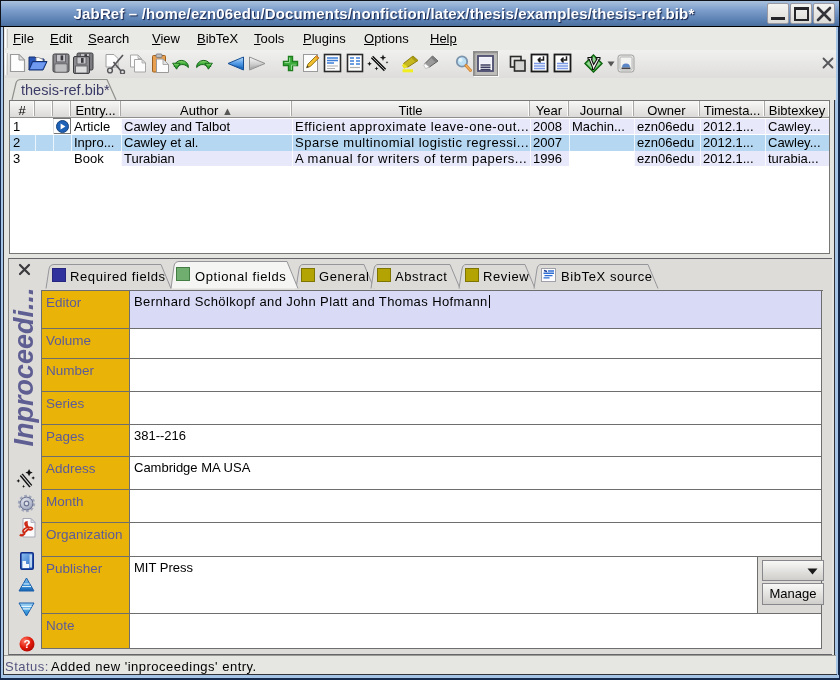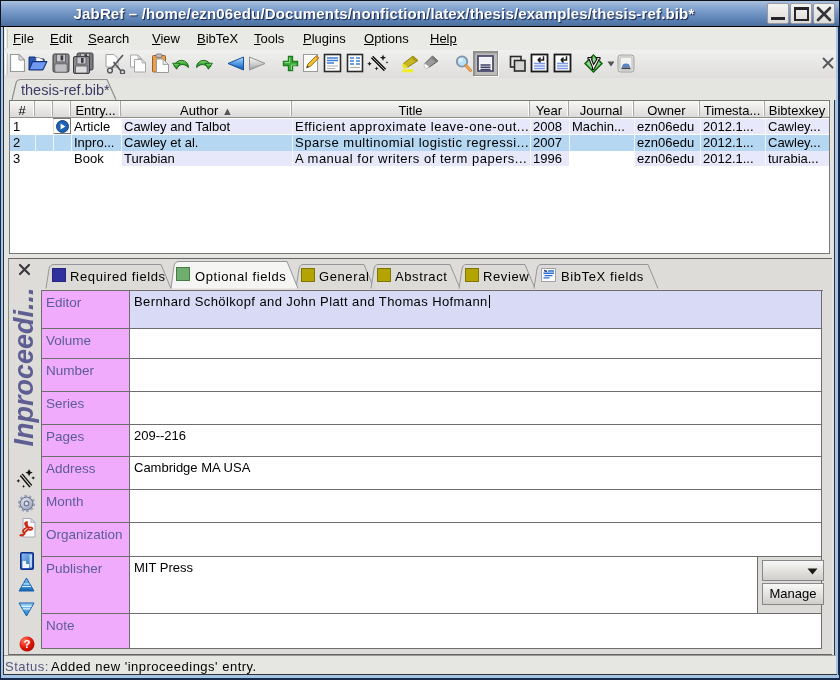--- a/index.html
+++ b/index.html
@@ -4,21 +4,21 @@
 <style>
   * { margin:0; padding:0; box-sizing:border-box; }
   html,body { width:840px; height:680px; overflow:hidden; }
   body { font-family:"Liberation Sans", sans-serif; position:relative; background:#e4e4e0; }
   .abs { position:absolute; }
   .hc { top:0; height:15px; padding-top:2px; line-height:15px; text-align:center; border-right:1px solid #a9a8a6; box-shadow:inset -1px 0 0 #fcfcfa; color:#000; }
   .tc { top:0; height:16px; line-height:15px; white-space:nowrap; }
   .gv { position:absolute; top:18px; width:1px; height:48px; background:rgba(255,255,255,0.75); }
   .tbic { width:14px; height:14px; border:1px solid; }
   .tbtx { top:269px; font-size:13px; color:#000; letter-spacing:0.6px; }
-  .flab { background:#f0abfc; border:1px solid #6e6e6e; border-top:none; width:89px; left:41px; color:#5c5c99; font-size:13.5px; padding:4px 6px 0 4px; }
+  .flab { background:#eab308; border:1px solid #6e6e6e; border-top:none; width:89px; left:41px; color:#5c5c99; font-size:13.5px; padding:4px 6px 0 4px; }
   .fbox { background:#fff; border:1px solid #6e6e6e; border-top:none; left:129px; width:693px; font-size:13px; color:#000; padding:3px 16px 0 4px; white-space:nowrap; }
 </style>
 </head>
 <body>
 
 <div class="abs" style="left:0;top:0;width:840px;height:1px;background:#10121a;"></div>
 <div class="abs" style="left:0;top:1px;width:840px;height:25px;background:linear-gradient(#a9c1de,#7e9fcc 35%,#5c82b4 75%,#4a6f9f);border-left:1px solid #10121a;border-right:1px solid #10121a;" id="titlebar"></div>
 <div class="abs" style="left:0;top:26px;width:840px;height:1px;background:#000;"></div>
 
 <div class="abs" style="left:0;top:27px;width:1px;height:653px;background:#15294d;"></div>
@@ -405,33 +405,33 @@
 <span class="abs tbtx" style="left:319px;">General</span>
 <div class="abs tbic" style="left:377px;top:268px;background:#b3a303;border-color:#7e7502;"></div>
 <span class="abs tbtx" style="left:395px;">Abstract</span>
 <div class="abs tbic" style="left:465px;top:268px;background:#b3a303;border-color:#7e7502;"></div>
 <span class="abs tbtx" style="left:483px;">Review</span>
 <svg class="abs" style="left:541px;top:268px;" width="15" height="14" viewBox="0 0 15 14">
   <rect x="0.5" y="0.5" width="14" height="13" fill="#fcfcfe" stroke="#a0a0a8"></rect>
   <path d="M7 3 h6 M2.5 5.3 h10.5 M3.5 7.6 h8 M2.5 9.9 h6" stroke="#2e6ed4" stroke-width="1.4"></path>
   <path d="M3 2.6 l3 0.8" stroke="#183a94" stroke-width="1.6"></path>
 </svg>
-<span class="abs tbtx" style="left:561px;">BibTeX fields</span>
+<span class="abs tbtx" style="left:561px;">BibTeX source</span>
 
 <div class="abs" style="left:41px;top:290px;width:782px;height:1px;background:#6e6e6e;"></div>
 <div class="abs flab" style="top:291px;height:38px;">Editor</div>
 <div class="abs fbox" style="top:291px;height:38px;background:#d9dbf6;letter-spacing:0.4px;">Bernhard Schölkopf and John Platt and Thomas Hofmann<span style="display:inline-block;width:1px;height:13px;background:#000;vertical-align:-2px;margin-left:1px;"></span></div>
 <div class="abs flab" style="top:329px;height:30px;">Volume</div>
 <div class="abs fbox" style="top:329px;height:30px;"></div>
 <div class="abs flab" style="top:359px;height:33px;">Number</div>
 <div class="abs fbox" style="top:359px;height:33px;"></div>
 <div class="abs flab" style="top:392px;height:33px;">Series</div>
 <div class="abs fbox" style="top:392px;height:33px;"></div>
 <div class="abs flab" style="top:425px;height:32px;">Pages</div>
-<div class="abs fbox" style="top:425px;height:32px;">209--216</div>
+<div class="abs fbox" style="top:425px;height:32px;">381--216</div>
 <div class="abs flab" style="top:457px;height:33px;">Address</div>
 <div class="abs fbox" style="top:457px;height:33px;">Cambridge MA USA</div>
 <div class="abs flab" style="top:490px;height:33px;">Month</div>
 <div class="abs fbox" style="top:490px;height:33px;"></div>
 <div class="abs flab" style="top:523px;height:34px;">Organization</div>
 <div class="abs fbox" style="top:523px;height:34px;"></div>
 <div class="abs flab" style="top:557px;height:57px;">Publisher</div>
 <div class="abs fbox" style="top:557px;height:57px;width:629px;">MIT Press</div>
 <div class="abs" style="left:758px;top:557px;width:64px;height:57px;background:#dcdbd8;border-bottom:1px solid #6e6e6e;border-right:1px solid #6e6e6e;"></div>
 <div class="abs" style="left:762px;top:560px;width:62px;height:21px;background:linear-gradient(#f8f8f6,#cfcecb);border:1px solid #88888c;">

